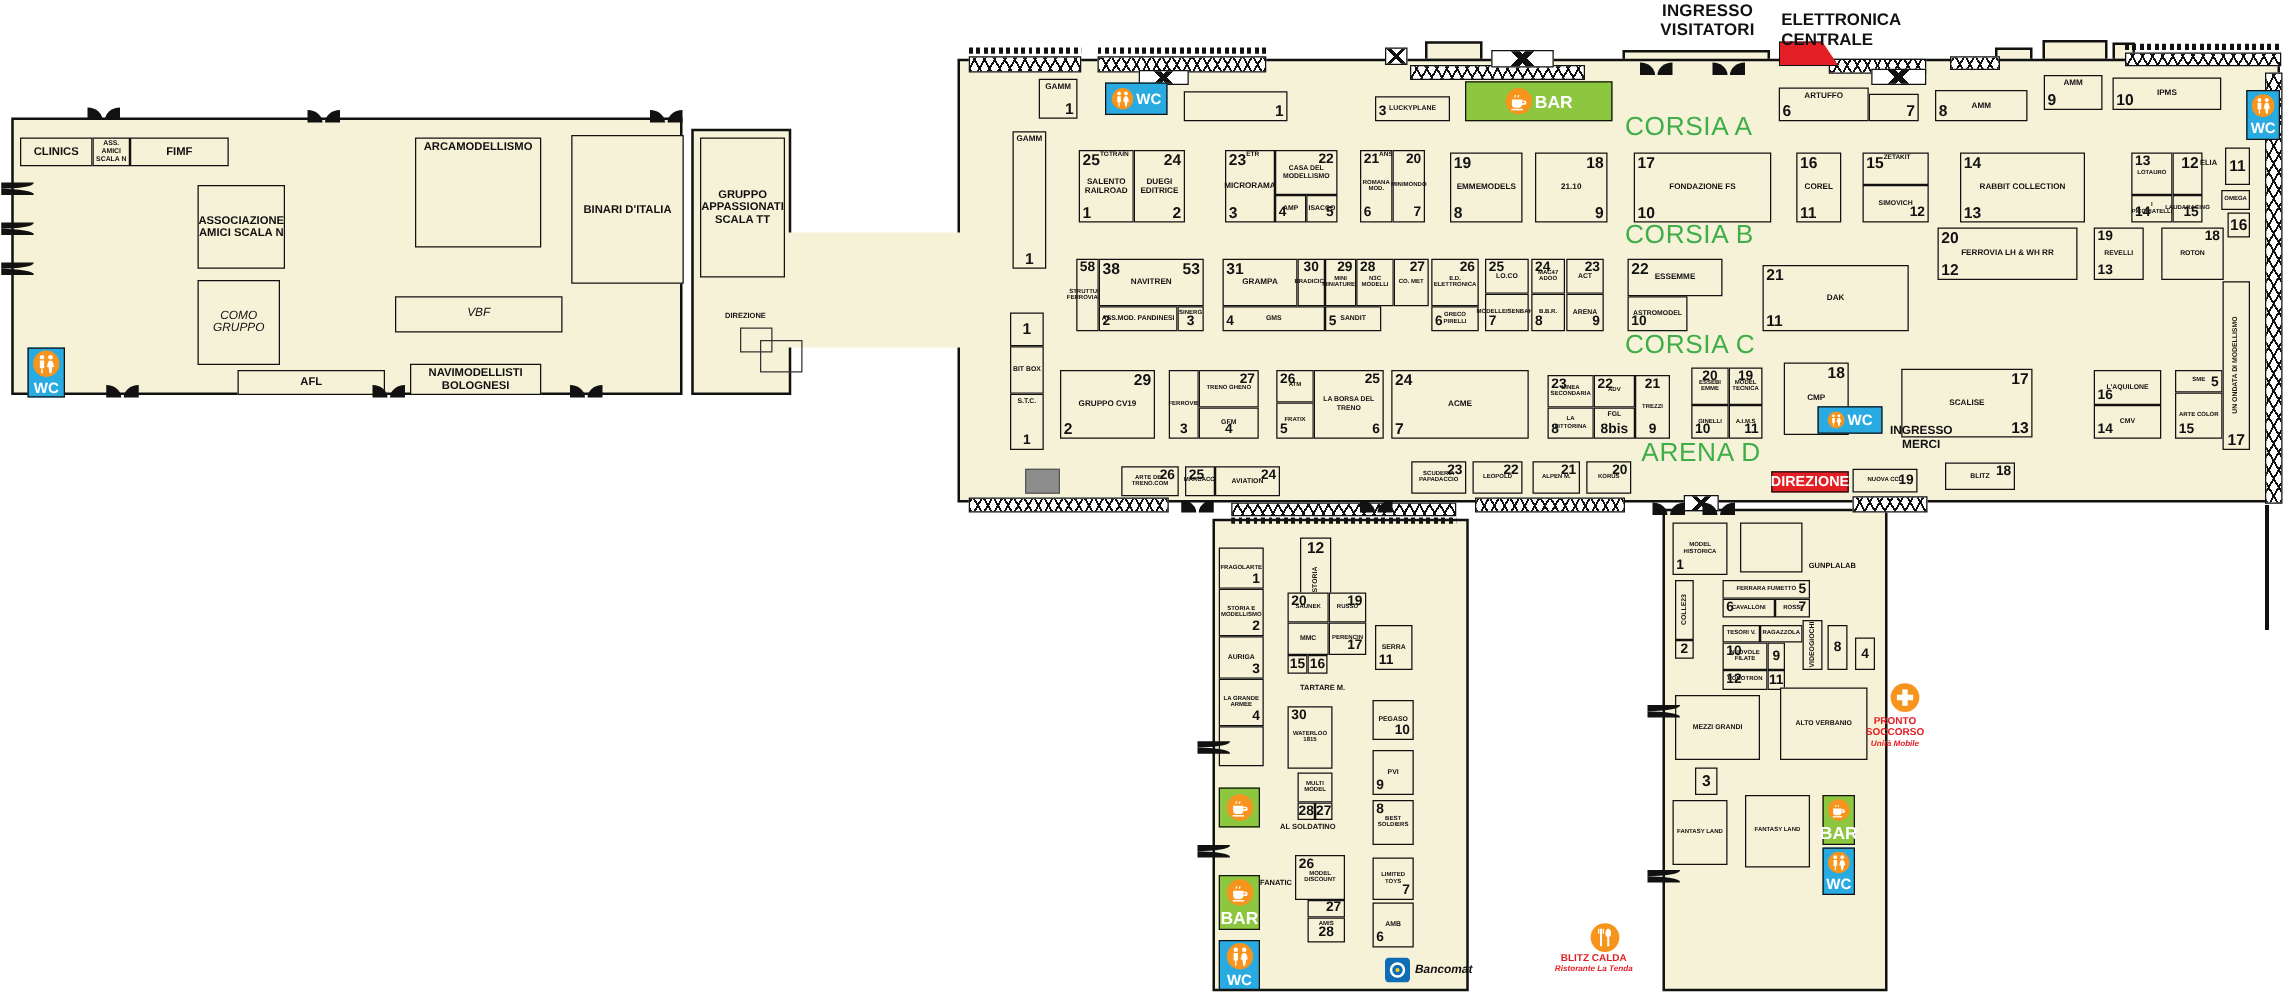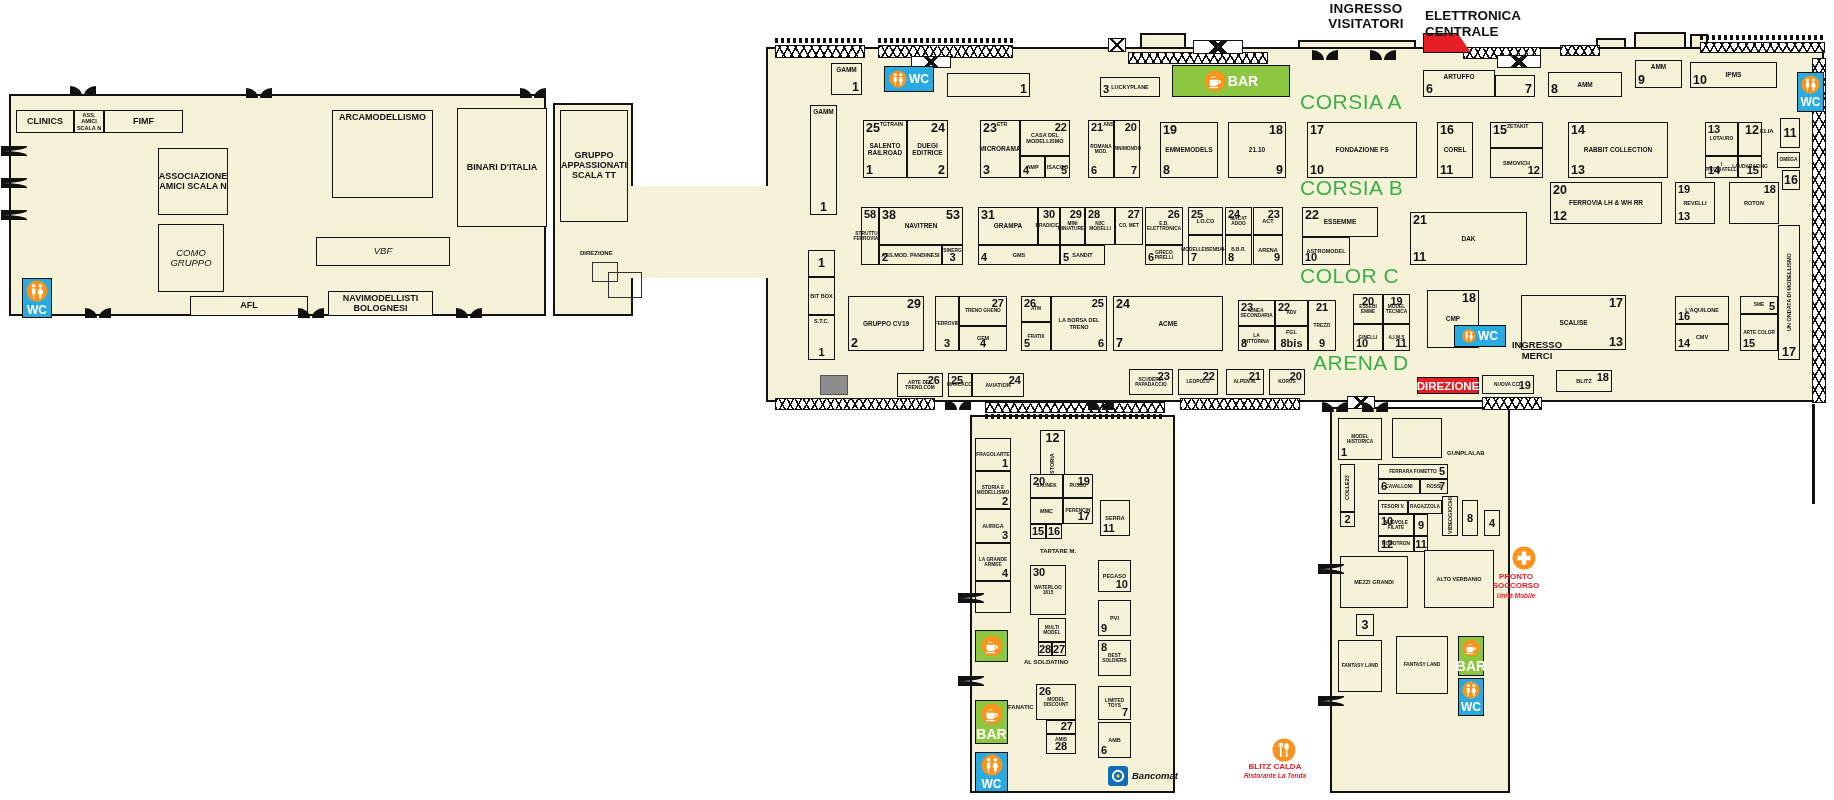--- a/index.html
+++ b/index.html
@@ -910,21 +910,21 @@
         <circle cx="12" cy="12" r="2" fill="#f9d423"></circle>
       </svg></div>
     <div class="redbox" style="left: 1417px; top: 377px; width: 62px; height: 17px;">DIREZIONE</div>
     <div class="redshape" style="left: 1423px; top: 33px; width: 46px; height: 18px;"></div>
     <div class="flabel cls-title" style="left: 1318px; top: 2px; width: 96px;">INGRESSO
 VISITATORI</div>
     <div class="flabel cls-title-left" style="left: 1425px; top: 8px; width: 110px;">ELETTRONICA
 CENTRALE</div>
     <div class="flabel cls-corsia" style="left: 1300px; top: 90px;">CORSIA A</div>
     <div class="flabel cls-corsia" style="left: 1300px; top: 176px;">CORSIA B</div>
-    <div class="flabel cls-corsia" style="left: 1300px; top: 264px;">COLOR C</div>
+    <div class="flabel cls-corsia" style="left: 1300px; top: 264px;">CORSIA C</div>
     <div class="flabel cls-corsia" style="left: 1313px; top: 351px;">ARENA D</div>
     <div class="flabel cls-title-small" style="left: 1498px; top: 340px; width: 78px;">INGRESSO
 MERCI</div>
     <div class="flabel cls-lbl" style="left: 1760px; top: 128px;">ELIA</div>
     <div class="flabel cls-lbl" style="left: 1447px; top: 450px;">GUNPLALAB</div>
     <div class="flabel cls-lbl" style="left: 1040px; top: 548px;">TARTARE M.</div>
     <div class="flabel cls-lbl" style="left: 1024px; top: 659px;">AL SOLDATINO</div>
     <div class="flabel cls-lbl" style="left: 1008px; top: 704px;">FANATIC</div>
     <div class="flabel cls-lbl" style="left: 580px; top: 250px;">DIREZIONE</div>
     <div class="flabel cls-bancomat" style="left: 1132px; top: 770px;">Bancomat</div>

